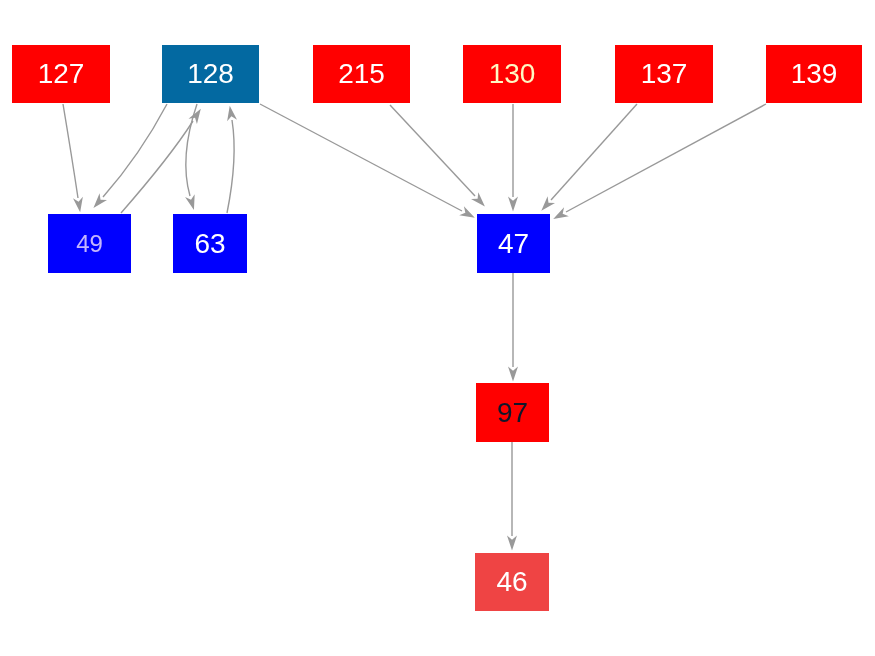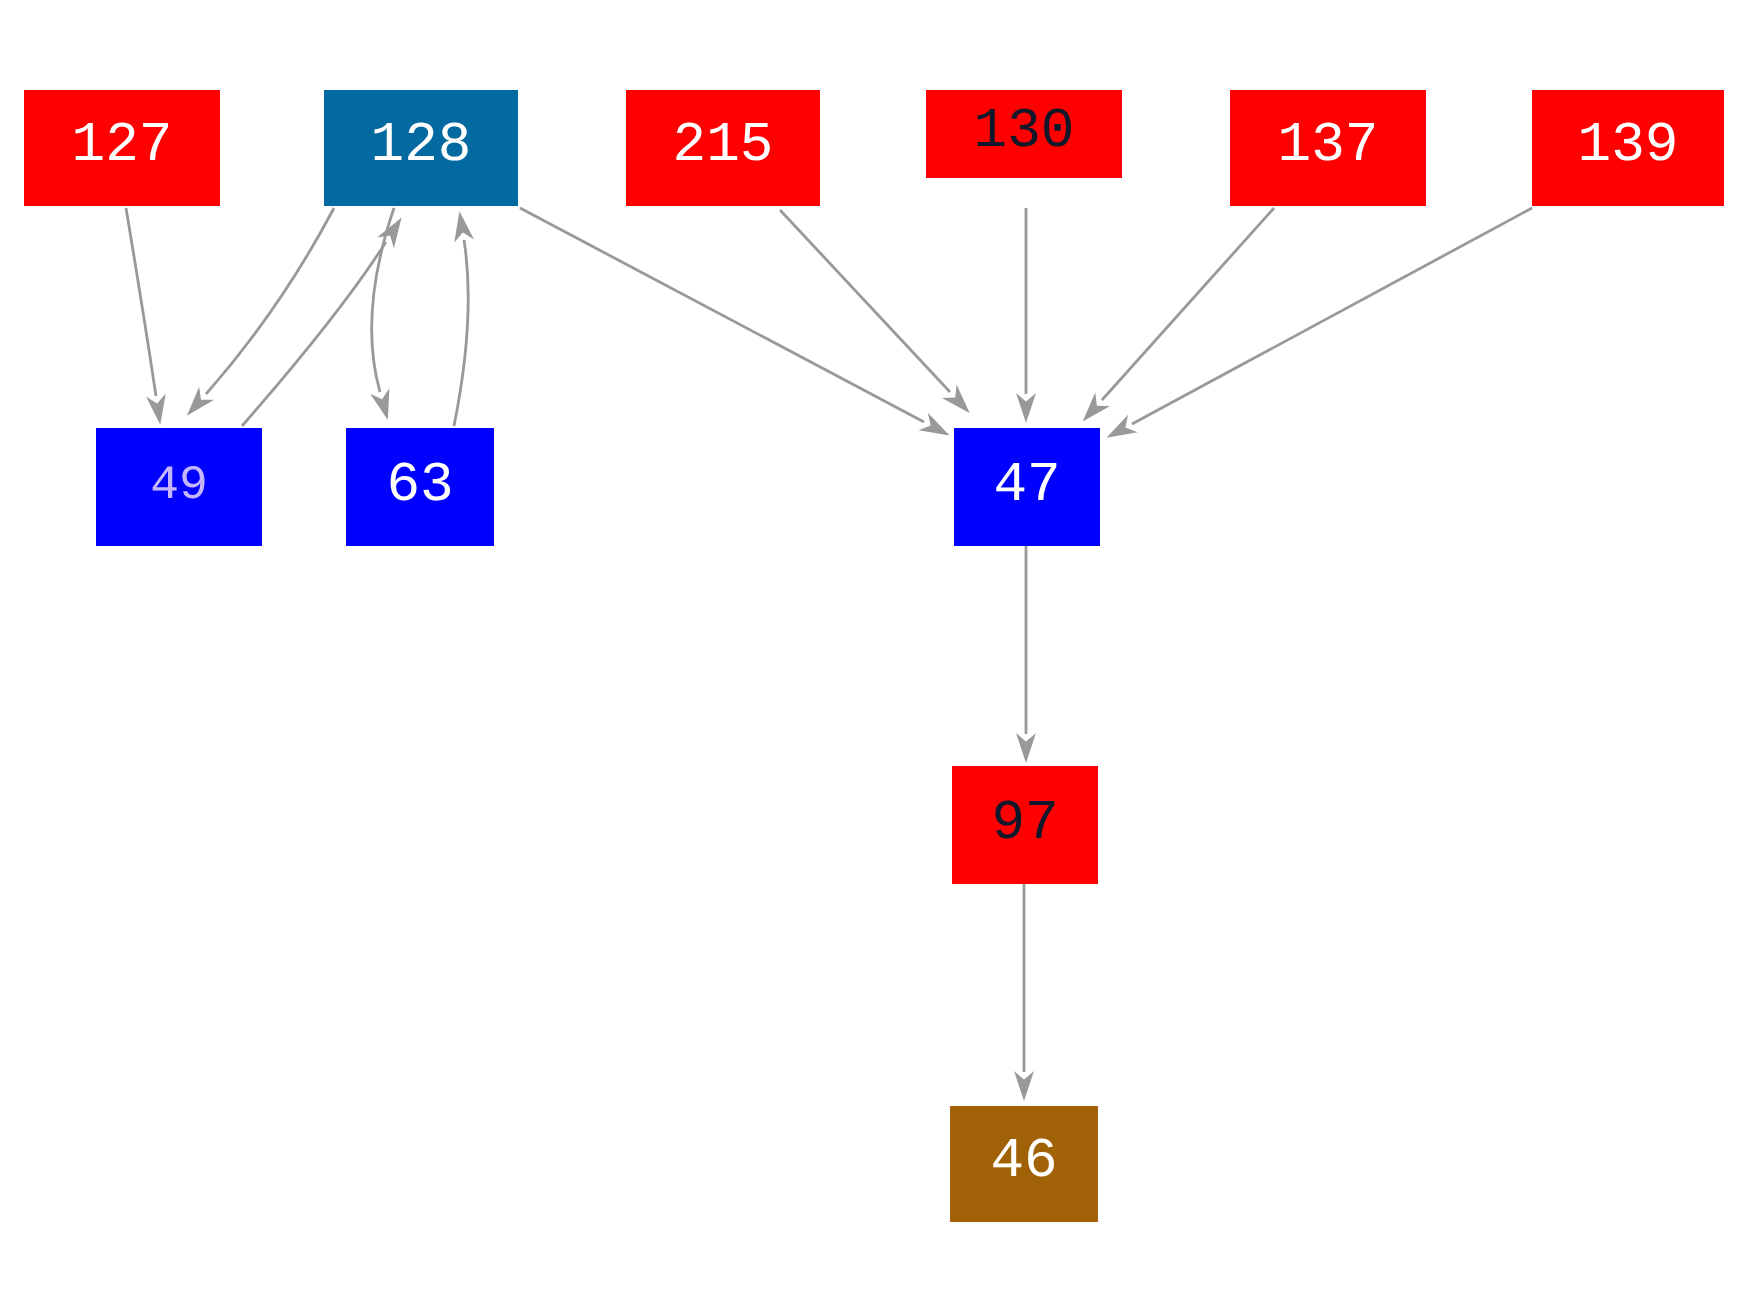--- a/index.html
+++ b/index.html
@@ -4,21 +4,21 @@
 <style>
   html, body {
     margin: 0;
     padding: 0;
     background: #ffffff;
   }
   .canvas {
     position: relative;
     overflow: hidden;
     background: #ffffff;
-    font-family: Liberation Mono, monospace;
+    font-family: Liberation Sans, sans-serif;
   }
   .edges-layer {
     position: absolute;
     left: 0;
     top: 0;
   }
   .node {
     position: absolute;
     display: flex;
     align-items: center;
@@ -56,37 +56,37 @@
     </svg>
     <div class="node" style="left: 12px; top: 45px; width: 98px; height: 58px; background: rgb(255, 0, 0); color: rgb(255, 255, 255); font-size: 28px;">
       <span>127</span>
     </div>
     <div class="node" style="left: 162px; top: 45px; width: 97px; height: 58px; background: #0369a1; color: rgb(255, 255, 255); font-size: 28px;">
       <span>128</span>
     </div>
     <div class="node" style="left: 313px; top: 45px; width: 97px; height: 58px; background: rgb(255, 0, 0); color: rgb(255, 255, 255); font-size: 28px;">
       <span>215</span>
     </div>
-    <div class="node" style="left: 463px; top: 45px; width: 98px; height: 44px; background: rgb(255, 0, 0); color: #0f172a; font-size: 28px;">
+    <div class="node" style="left: 463px; top: 45px; width: 98px; height: 58px; background: rgb(255, 0, 0); color: #fef9c3; font-size: 28px;">
       <span>130</span>
     </div>
     <div class="node" style="left: 615px; top: 45px; width: 98px; height: 58px; background: rgb(255, 0, 0); color: rgb(255, 255, 255); font-size: 28px;">
       <span>137</span>
     </div>
     <div class="node" style="left: 766px; top: 45px; width: 96px; height: 58px; background: rgb(255, 0, 0); color: rgb(255, 255, 255); font-size: 28px;">
       <span>139</span>
     </div>
     <div class="node" style="left: 48px; top: 214px; width: 83px; height: 59px; background: rgb(0, 0, 255); color: #c4b5fd; font-size: 24px;">
       <span>49</span>
     </div>
     <div class="node" style="left: 173px; top: 214px; width: 74px; height: 59px; background: rgb(0, 0, 255); color: rgb(255, 255, 255); font-size: 28px;">
       <span>63</span>
     </div>
     <div class="node" style="left: 477px; top: 214px; width: 73px; height: 59px; background: rgb(0, 0, 255); color: rgb(255, 255, 255); font-size: 28px;">
       <span>47</span>
     </div>
     <div class="node" style="left: 476px; top: 383px; width: 73px; height: 59px; background: rgb(255, 0, 0); color: #0f172a; font-size: 28px;">
       <span>97</span>
     </div>
-    <div class="node" style="left: 475px; top: 553px; width: 74px; height: 58px; background: #a16207; color: rgb(255, 255, 255); font-size: 28px;">
+    <div class="node" style="left: 475px; top: 553px; width: 74px; height: 58px; background: #ef4444; color: rgb(255, 255, 255); font-size: 28px;">
       <span>46</span>
     </div>
   </div>
 
 </body></html>

